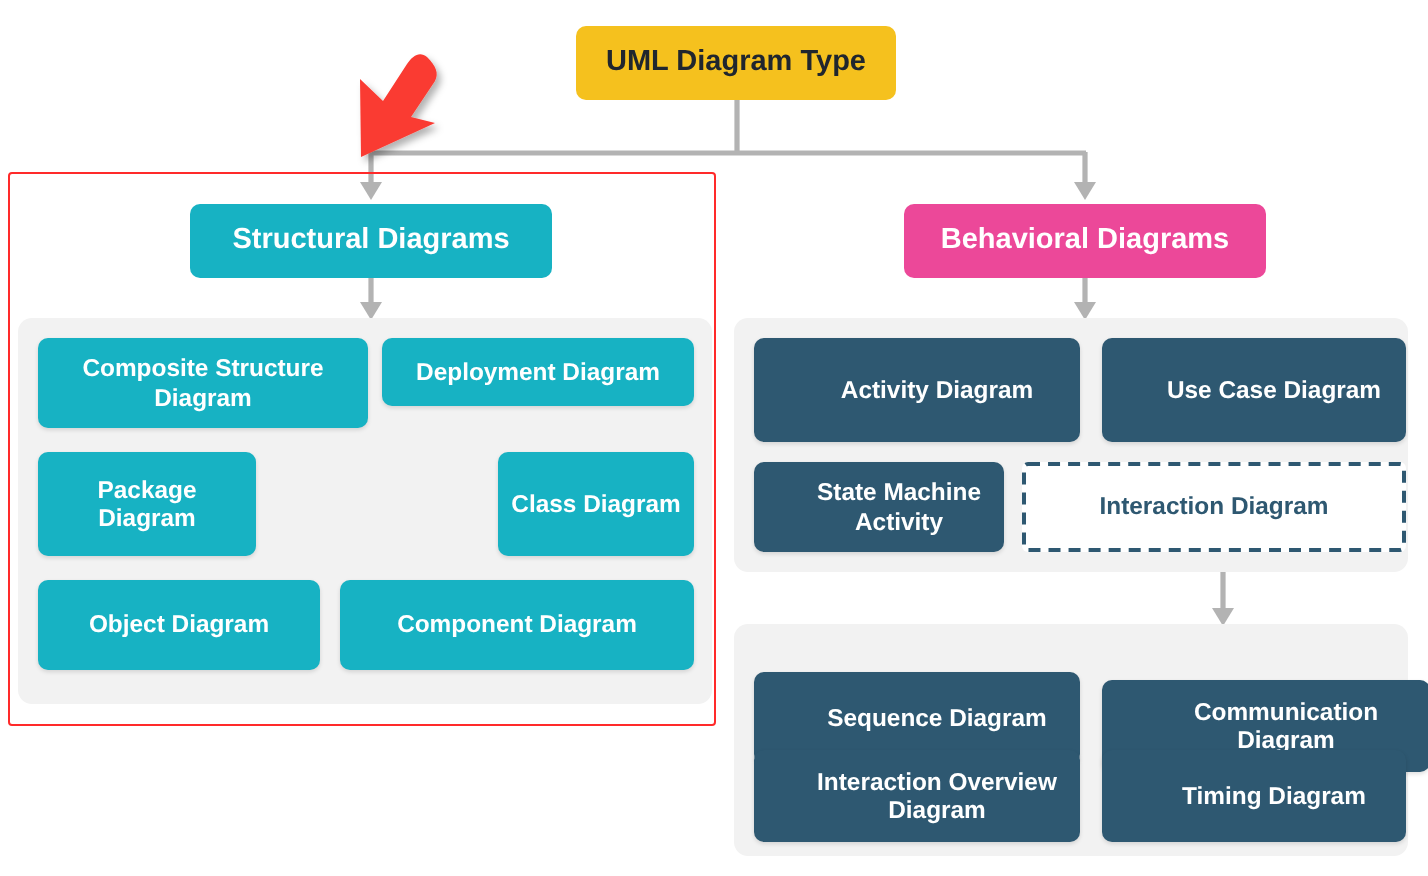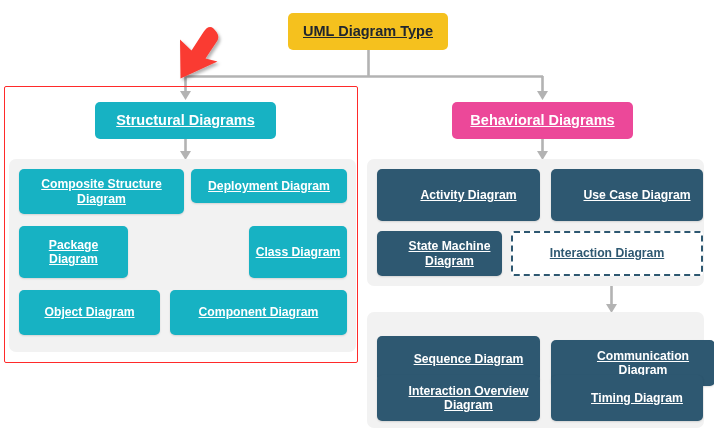--- a/index.html
+++ b/index.html
@@ -2,21 +2,21 @@
 <html><head>
 <meta charset="utf-8">
 <style>
   html,body{margin:0;padding:0;background:#ffffff;}
   body{width:714px;height:438px;position:relative;overflow:hidden;
        font-family:"Liberation Sans",sans-serif;}
   #canvas{position:absolute;inset:0;width:714px;height:438px;}
 
   .node{position:absolute;box-sizing:border-box;display:flex;
         align-items:center;justify-content:center;text-align:center;
-        border-radius:5px;line-height:1.18;text-decoration:underline;}
+        border-radius:5px;line-height:1.18;}
   .node span{display:block;padding:0 6px;}
 
   .root{background:#F5C11E;color:#20262e;font-weight:bold;font-size:14.5px;}
 
   .cat-teal{background:#17B2C3;color:#ffffff;font-weight:bold;font-size:14.5px;}
   .cat-blue{background:#ec4899;color:#ffffff;font-weight:bold;font-size:14.5px;}
 
   .leaf-teal{background:#17B2C3;color:#ffffff;font-weight:bold;font-size:12.2px;
              box-shadow:0 1px 2px rgba(0,0,0,.13);}
   .leaf-blue{background:#2E5871;color:#ffffff;font-weight:bold;font-size:12.2px;
@@ -114,21 +114,21 @@
   <div class="panel" style="left:367px;top:159px;width:337px;height:127px;"></div>
 
   <div class="node leaf-blue" style="left:377px;top:169px;width:163px;height:52px;">
     <span>Activity Diagram</span>
   </div>
   <div class="node leaf-blue" style="left:551px;top:169px;width:152px;height:52px;">
     <span>Use Case Diagram</span>
   </div>
 
   <div class="node leaf-blue" style="left:377px;top:231px;width:125px;height:45px;">
-    <span>State Machine Diagram</span>
+    <span>State Machine Activity</span>
   </div>
   <div class="node leaf-dashed" style="left:511px;top:231px;width:192px;height:45px;">
     <span>Interaction Diagram</span>
   </div>
 
   <div class="panel" style="left:367px;top:312px;width:337px;height:116px;"></div>
 
   <div class="node leaf-blue" style="left:377px;top:336px;width:163px;height:46px;">
     <span>Sequence Diagram</span>
   </div>

